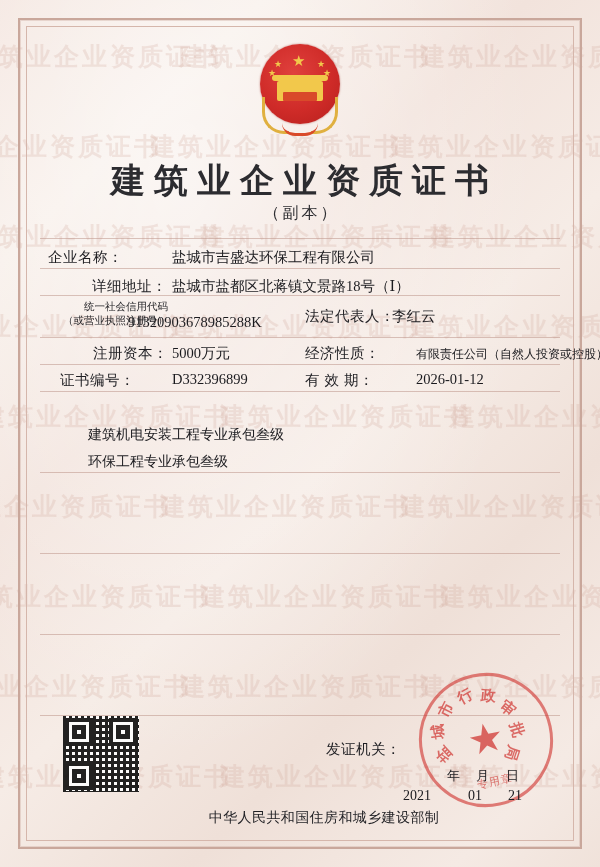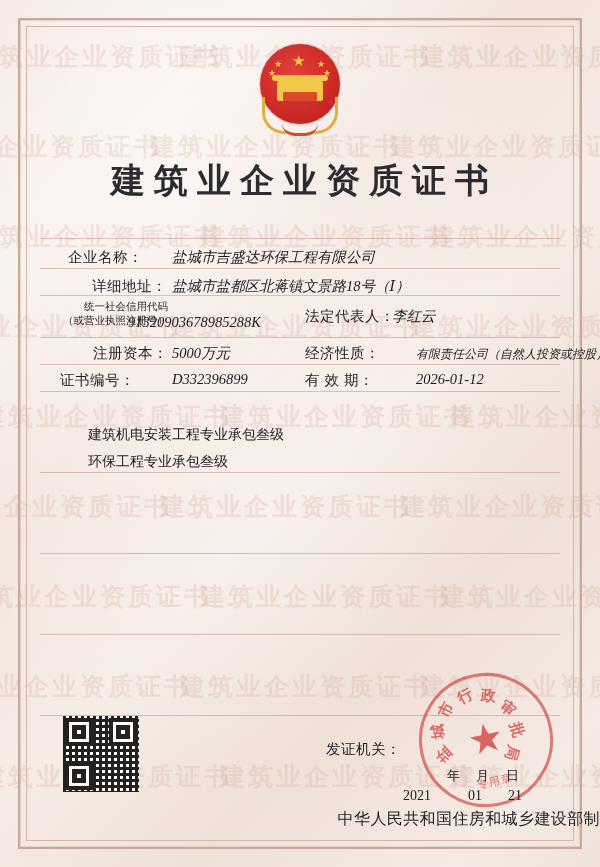--- a/index.html
+++ b/index.html
@@ -170,21 +170,20 @@
     color: #1f1f23;
     letter-spacing: 0.5px;
     white-space: nowrap;
   }
   .field-value {
     position: absolute;
     font-family: "Liberation Serif", "DejaVu Serif", serif;
     font-size: 14.5px;
     color: #1a1a1e;
     white-space: nowrap;
-    font-style: italic;
   }
   .field-value.small { font-size: 12px; }
   .field-label.small2 {
     font-size: 10.5px;
     letter-spacing: 0px;
     line-height: 13px;
     text-align: right;
   }
 
   .qual-item {
@@ -302,23 +301,23 @@
     color: #1a1a1e;
   }
   .n-year { left: 403px; }
   .n-month { left: 468px; }
   .n-day { left: 508px; }
 
   .footer {
     position: absolute;
     left: 0; right: 0;
     top: 809px;
-    text-align: right;
+    text-align: center;
     font-family: Liberation Sans, sans-serif;
-    font-size: 16px;
+    font-size: 14px;
     color: #1f1f23;
     letter-spacing: 0.4px;
     padding-left: 48px;
   }
 </style>
 </head>
 <body>
 
 <div id="certificate">
 
@@ -363,33 +362,34 @@
     <div class="star-s s3">★</div>
     <div class="star-s s4">★</div>
     <div class="roof"></div>
     <div class="gate"></div>
     <div class="wheat-l"></div>
     <div class="wheat-r"></div>
     <div class="ribbon"></div>
   </div>
 
   <div class="title">建筑业企业资质证书</div>
+  <div class="subtitle">（副本）</div>
 
   <div class="hr-line" style="top:238px;"></div>
   <div class="hr-line" style="top:268px;"></div>
   <div class="hr-line" style="top:295px;"></div>
   <div class="hr-line" style="top:337px;"></div>
   <div class="hr-line" style="top:364px;"></div>
   <div class="hr-line" style="top:391px;"></div>
   <div class="hr-line" style="top:472px;"></div>
   <div class="hr-line" style="top:553px;"></div>
   <div class="hr-line" style="top:634px;"></div>
   <div class="hr-line" style="top:715px;"></div>
 
-  <div class="field-label" style="left:68px; top:248px;">企业名称：</div>
+  <div class="field-label" style="left:48px; top:248px;">企业名称：</div>
   <div class="field-value" style="left:172px; top:248px;">盐城市吉盛达环保工程有限公司</div>
 
   <div class="field-label" style="left:60px; top:277px;margin-left:32px;">详细地址：</div>
   <div class="field-value" style="left:172px; top:277px;">盐城市盐都区北蒋镇文景路18号（Ⅰ）</div>
 
   <div class="field-label small2" style="left:50px; top:300px; width:118px;">统一社会信用代码</div>
   <div class="field-label small2" style="left:50px; top:314px; width:118px;text-align:right;">（或营业执照注册号）</div>
   <div class="field-value" style="left:128px; top:314px;">91320903678985288K</div>
   <div class="field-label" style="left:305px; top:307px;">法定代表人：</div>
   <div class="field-value" style="left:392px; top:307px;">李红云</div>

